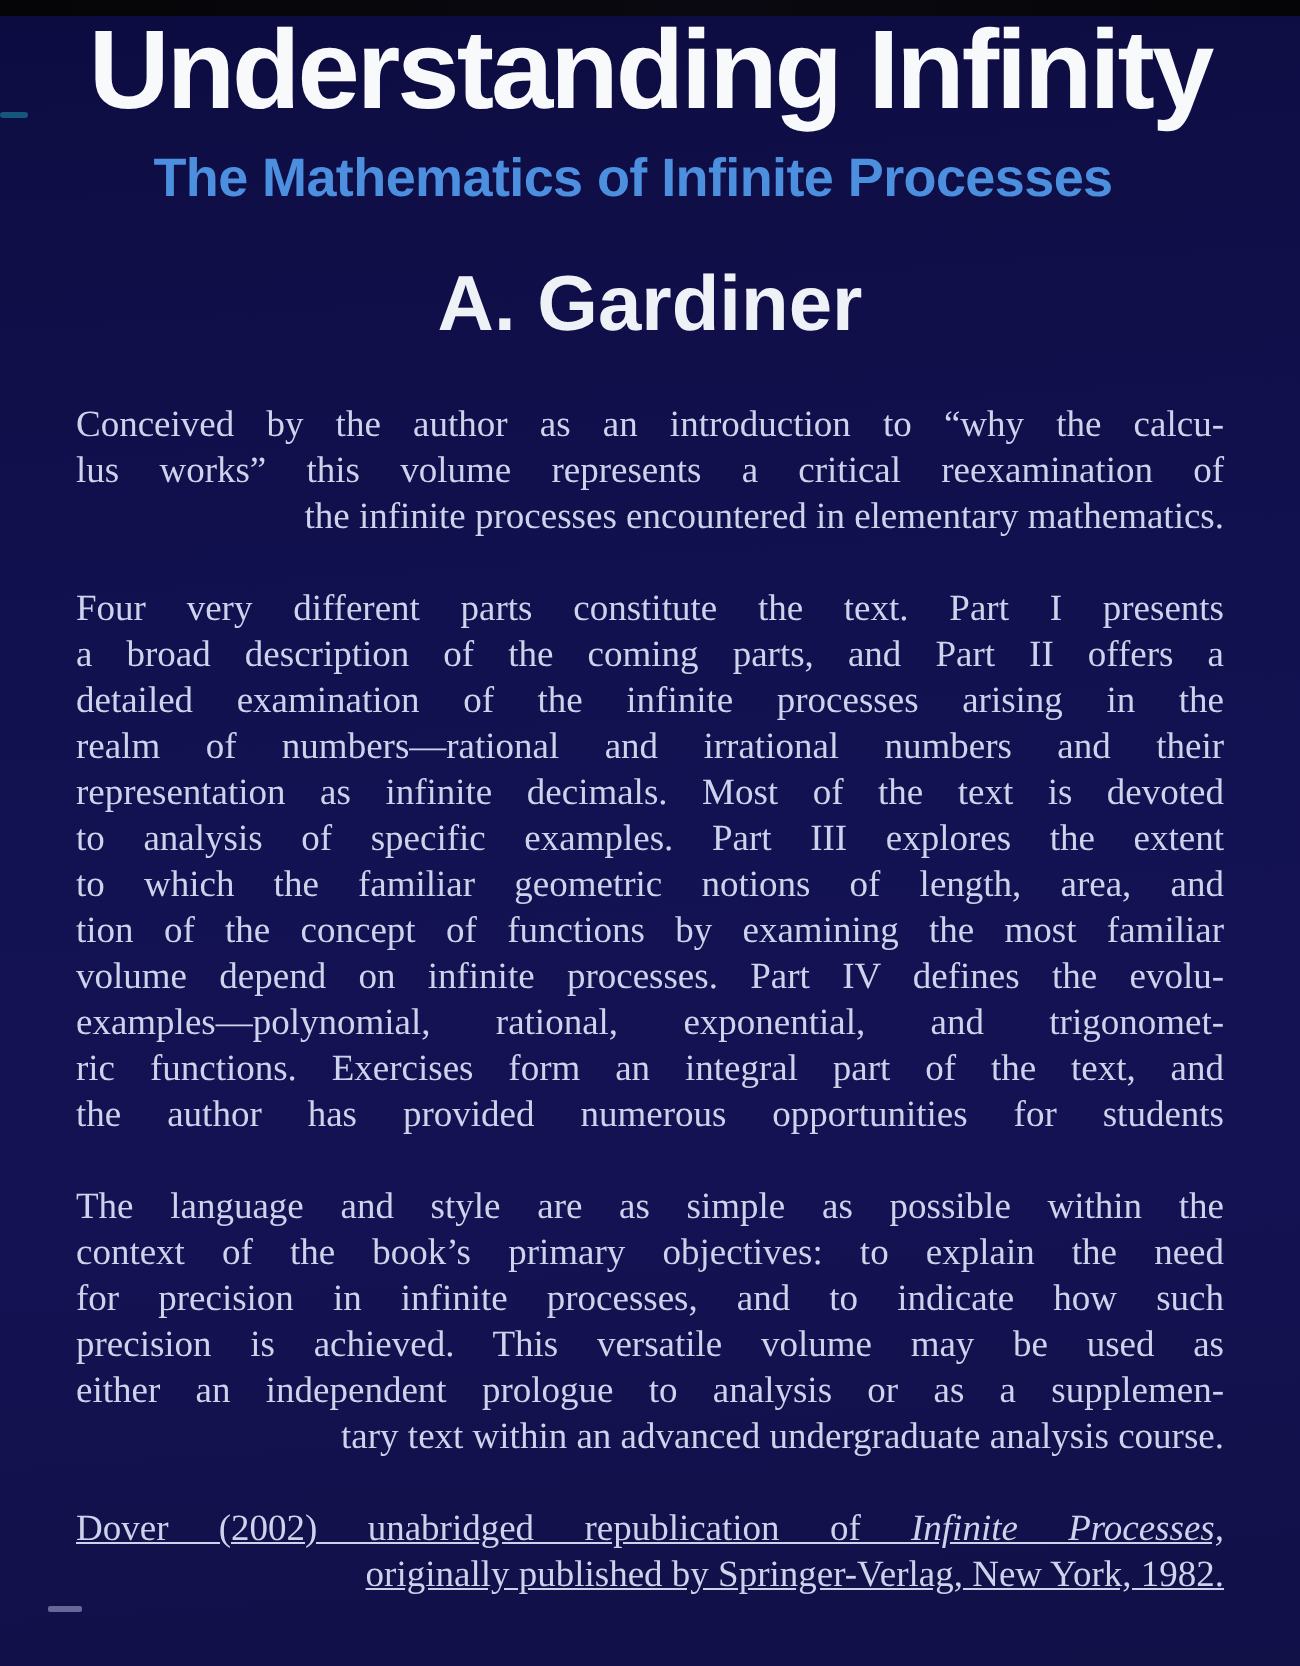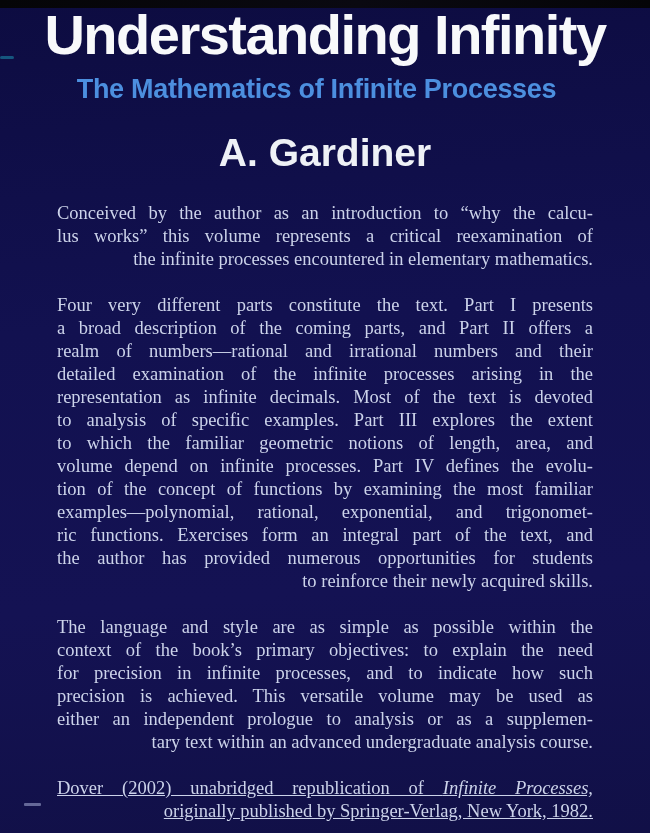--- a/index.html
+++ b/index.html
@@ -47,21 +47,21 @@
     margin: 28px 0 0 0;
     text-align: center;
     font-family: "Liberation Sans", "DejaVu Sans", sans-serif;
     font-weight: 700;
     font-size: 39px;
     line-height: 38px;
     color: var(--author-color, #eef1f6);
   }
   .content {
     margin-top: 30px;
-    padding: 0 57px;
+    padding: 0 38px;
     color: var(--body-color, #ccd3ea);
     font-size: 18.5px;
   }
   .paragraph {
     margin: 0 0 23px 0;
   }
   .paragraph:last-child {
     margin-bottom: 0;
     text-decoration: underline;
   }
@@ -114,31 +114,30 @@
 
   <div class="content" id="paragraphs">
       <div class="paragraph">
         <div class="text-line j">Conceived by the author as an introduction to “why the calcu-</div>
         <div class="text-line j">lus works” this volume represents a critical reexamination of</div>
         <div class="text-line">the infinite processes encountered in elementary mathematics.</div>
       </div>
       <div class="paragraph">
         <div class="text-line j">Four very different parts constitute the text. Part I presents</div>
         <div class="text-line j">a broad description of the coming parts, and Part II offers a</div>
+        <div class="text-line j">detailed examination of the infinite processes arising in the</div>
         <div class="text-line j">realm of numbers—rational and irrational numbers and their</div>
-        <div class="text-line j">detailed examination of the infinite processes arising in the</div>
         <div class="text-line j">representation as infinite decimals. Most of the text is devoted</div>
         <div class="text-line j">to analysis of specific examples. Part III explores the extent</div>
         <div class="text-line j">to which the familiar geometric notions of length, area, and</div>
+        <div class="text-line j">tion of the concept of functions by examining the most familiar</div>
         <div class="text-line j">volume depend on infinite processes. Part IV defines the evolu-</div>
-        <div class="text-line j">tion of the concept of functions by examining the most familiar</div>
         <div class="text-line j">examples—polynomial, rational, exponential, and trigonomet-</div>
         <div class="text-line j">ric functions. Exercises form an integral part of the text, and</div>
         <div class="text-line j">the author has provided numerous opportunities for students</div>
-        <div class="text-line">to reinforce their newly acquired skills.</div>
       </div>
       <div class="paragraph">
         <div class="text-line j">The language and style are as simple as possible within the</div>
         <div class="text-line j">context of the book’s primary objectives: to explain the need</div>
         <div class="text-line j">for precision in infinite processes, and to indicate how such</div>
         <div class="text-line j">precision is achieved. This versatile volume may be used as</div>
         <div class="text-line j">either an independent prologue to analysis or as a supplemen-</div>
         <div class="text-line">tary text within an advanced undergraduate analysis course.</div>
       </div>
       <div class="paragraph">

